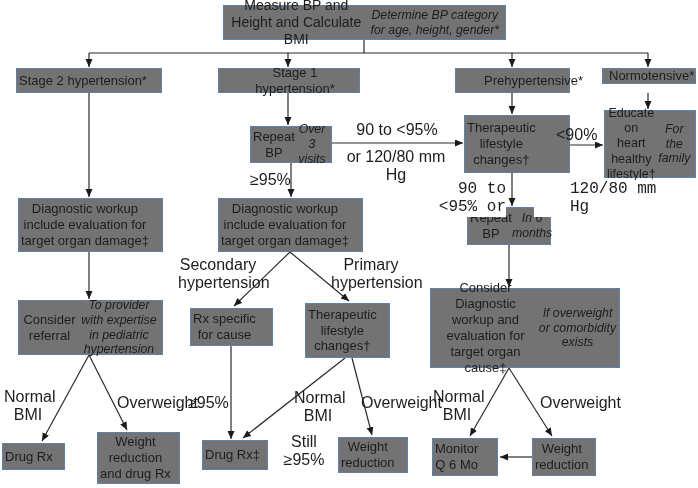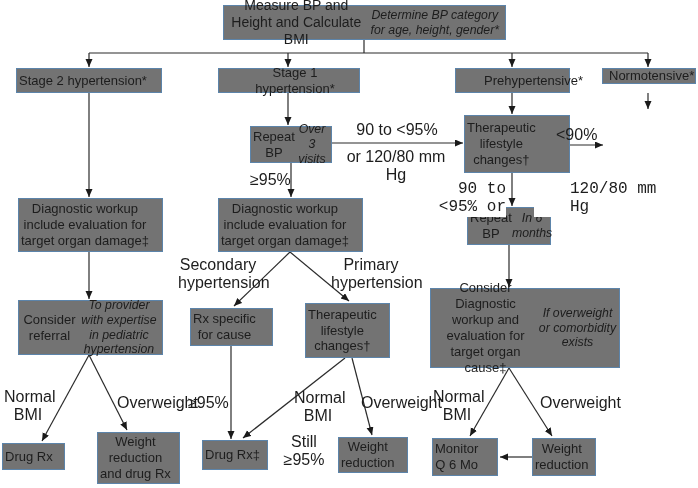--- a/index.html
+++ b/index.html
@@ -91,20 +91,26 @@
     <span class="title">Repeat BP</span>
     <span class="subtitle">Over 3 visits</span>
   </div>
 
   <div class="node" style="left:464px;top:115px;width:106px;height:58px;">
     <span class="title">Therapeutic
 lifestyle
 changes†</span>
   </div>
 
+  <div class="node" style="left:604px;top:110px;width:92px;height:68px;">
+    <span class="title" style="font-size:12.5px;">Educate on
+heart healthy
+lifestyle†</span>
+    <span class="subtitle">For the family</span>
+  </div>
 
   <div class="node" style="left:18px;top:198px;width:145px;height:54px;">
     <span class="title">Diagnostic workup
 include evaluation for
 target organ damage‡</span>
   </div>
 
   <div class="node" style="left:218px;top:198px;width:145px;height:54px;">
     <span class="title">Diagnostic workup
 include evaluation for

